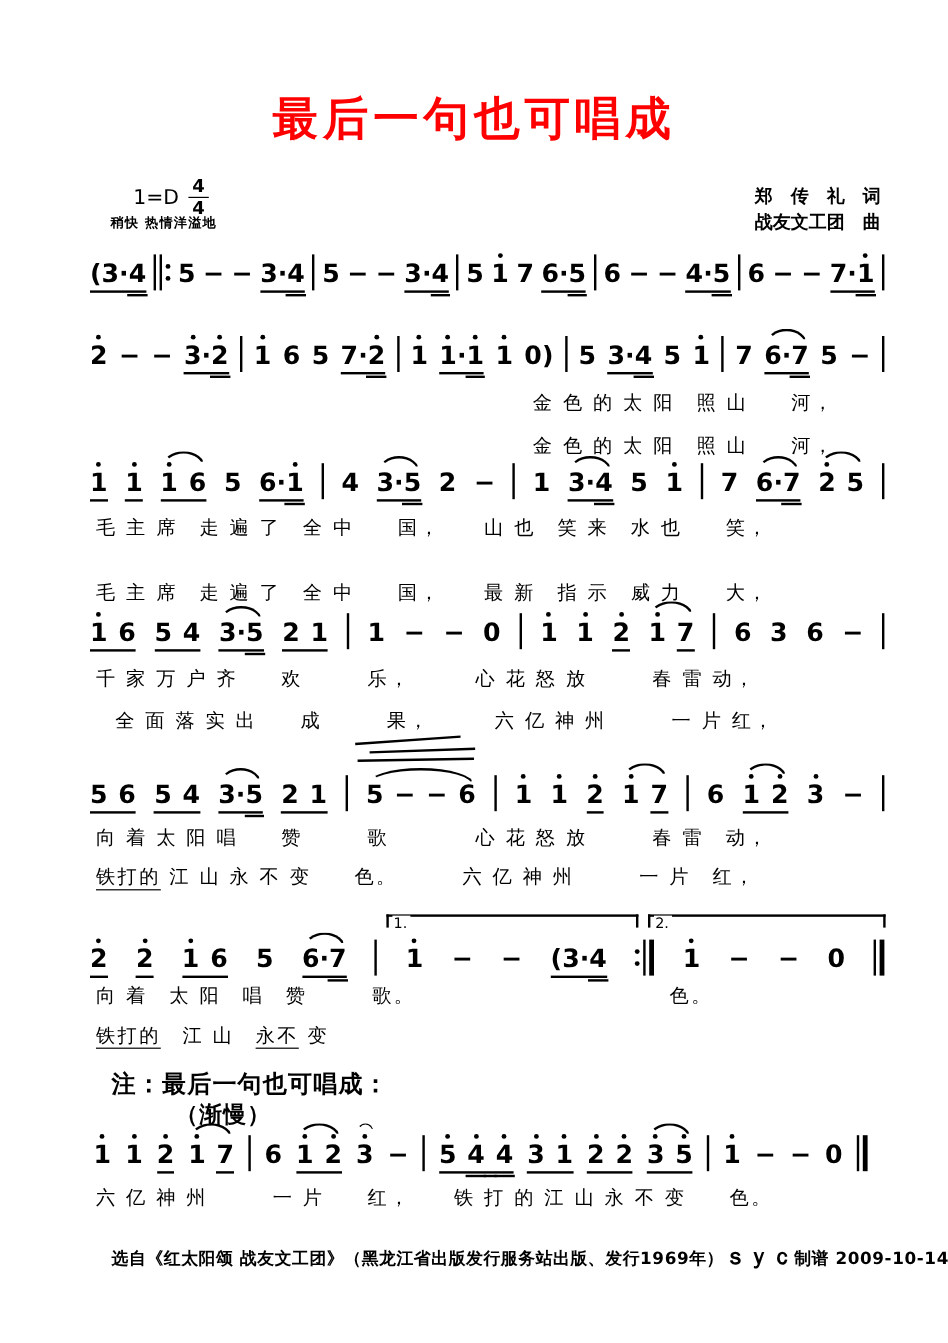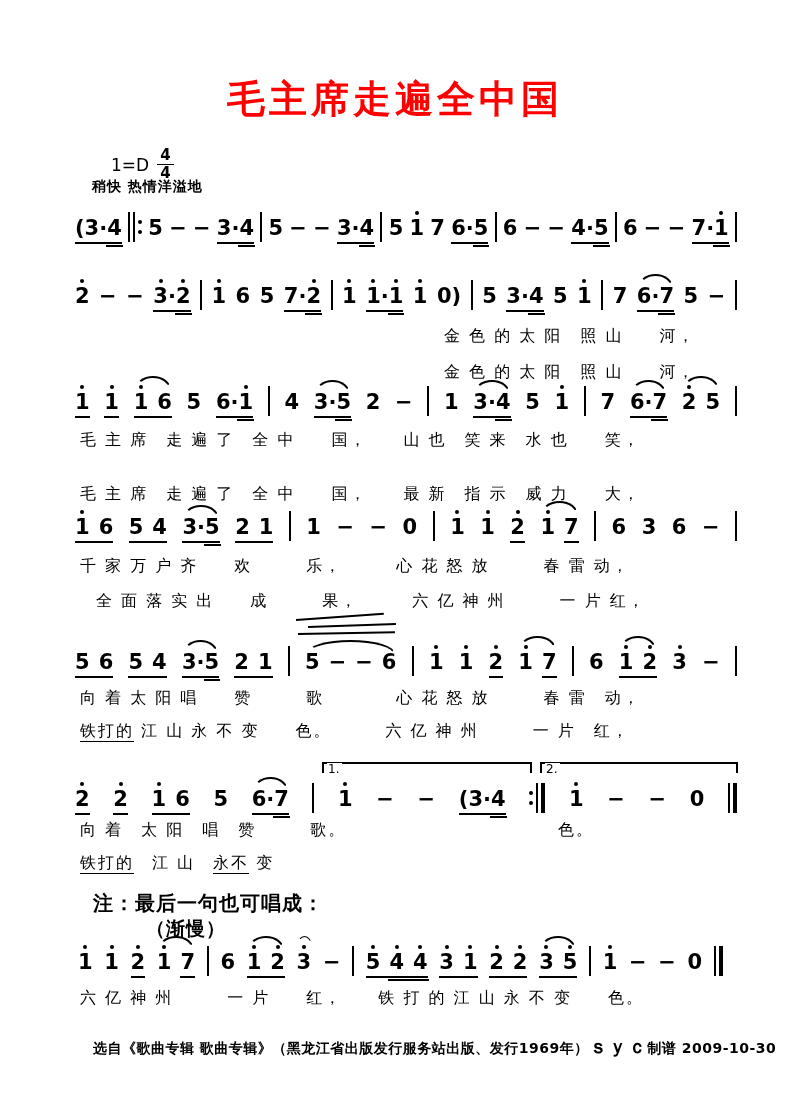--- a/index.html
+++ b/index.html
@@ -7,21 +7,21 @@
         font-family:"DejaVu Sans",sans-serif;color:#000;}
   
   .title{position:absolute;left:0;right:0;top:74px;text-align:center;
          font-size:38px;font-weight:bold;letter-spacing:4px;color:#ff0000;
          font-family:"DejaVu Serif","Liberation Serif",serif;}
   
   .keysig{position:absolute;left:111px;top:148px;font-size:17px;display:flex;align-items:center;gap:8px;}
   .meter{display:inline-flex;flex-direction:column;align-items:center;line-height:1;font-size:15px;font-weight:bold;}
   .meter .fr-top{padding:0 3px 1px 3px;border-bottom:1.4px solid #000;}
   .meter .fr-bot{padding-top:1px;}
-  .tempo{position:absolute;left:92px;top:178px;font-size:14px;font-weight:600;letter-spacing:1px;}
+  .tempo{position:absolute;left:92px;top:178px;font-size:11px;font-weight:600;letter-spacing:1px;}
   .credits{position:absolute;left:618px;top:152px;font-size:15px;font-weight:600;line-height:22px;text-align:right;width:116px;}
   
   .system{position:absolute;display:flex;justify-content:space-between;align-items:flex-end;}
   .cluster{position:relative;display:inline-flex;align-items:flex-end;padding-bottom:5px;}
   .cluster.u1{padding-bottom:3px;border-bottom:2px solid #000;}
   .ch{position:relative;display:inline-block;font-size:21px;line-height:1;font-weight:bold;
       font-family:"DejaVu Sans",sans-serif;}
   .ch.sp{width:9px;}
   .hdot{position:absolute;left:50%;top:-7px;width:4px;height:4px;margin-left:-2px;background:#000;border-radius:50%;}
   .l2{position:absolute;left:-1px;right:-1px;bottom:-8px;height:2px;background:#000;}
@@ -49,32 +49,36 @@
   .notelabel{position:absolute;left:93px;top:890px;font-size:20px;font-weight:600;letter-spacing:1px;}
   .rall{position:absolute;left:146px;top:916px;font-size:19px;font-weight:700;letter-spacing:1px;}
   .footer{position:absolute;left:93px;top:1034px;font-size:14px;font-weight:600;letter-spacing:0.5px;white-space:pre;}
   .footer .maker{font-weight:800;font-size:19px;font-family:"DejaVu Sans Mono",monospace;}
 </style>
 </head>
 <body>
 
 <div id="page">
 
-  <div class="title">毛主席走遍全中国</div>
+  <div class="title">最后一句也可唱成</div>
 
   <div class="keysig">
     <span>1=D</span>
     <span class="meter">
       <span class="fr-top">4</span>
       <span class="fr-bot">4</span>
     </span>
   </div>
 
   <div class="tempo">稍快 热情洋溢地</div>
 
+  <div class="credits">
+    <div>郑　传　礼　词</div>
+    <div>战友文工团　曲</div>
+  </div>
 
   <div id="score">
       <div class="system" style="top: 210px; left: 75px; width: 662px;">
         <span class="cluster u1">
           <span class="ch">(</span>
           <span class="ch">3</span>
           <span class="ch">·</span>
           <span class="ch">4<i class="l2"></i></span>
         </span>
         <span class="barwrap">
@@ -654,15 +658,15 @@
         <span class="vl">2.</span>
       </div>
       <div class="mline" style="left: 296px; top: 619px; width: 88px; transform: rotate(-4deg);"></div>
       <div class="mline" style="left: 308px; top: 626px; width: 88px; transform: rotate(-2deg);"></div>
       <div class="mline" style="left: 298px; top: 633px; width: 97px; transform: rotate(-1deg);"></div>
     </div>
 
   <div class="notelabel">注：最后一句也可唱成：</div>
   <div class="rall">（渐慢）</div>
 
-  <div class="footer"><span>选自《歌曲专辑 歌曲专辑》（黑龙江省出版发行服务站出版、发行1969年）</span><span class="maker">ｓｙｃ</span><span>制谱 2009-10-30</span></div>
+  <div class="footer"><span>选自《红太阳颂 战友文工团》（黑龙江省出版发行服务站出版、发行1969年）</span><span class="maker">ｓｙｃ</span><span>制谱 2009-10-14</span></div>
 
 </div>
 
 </body></html>

